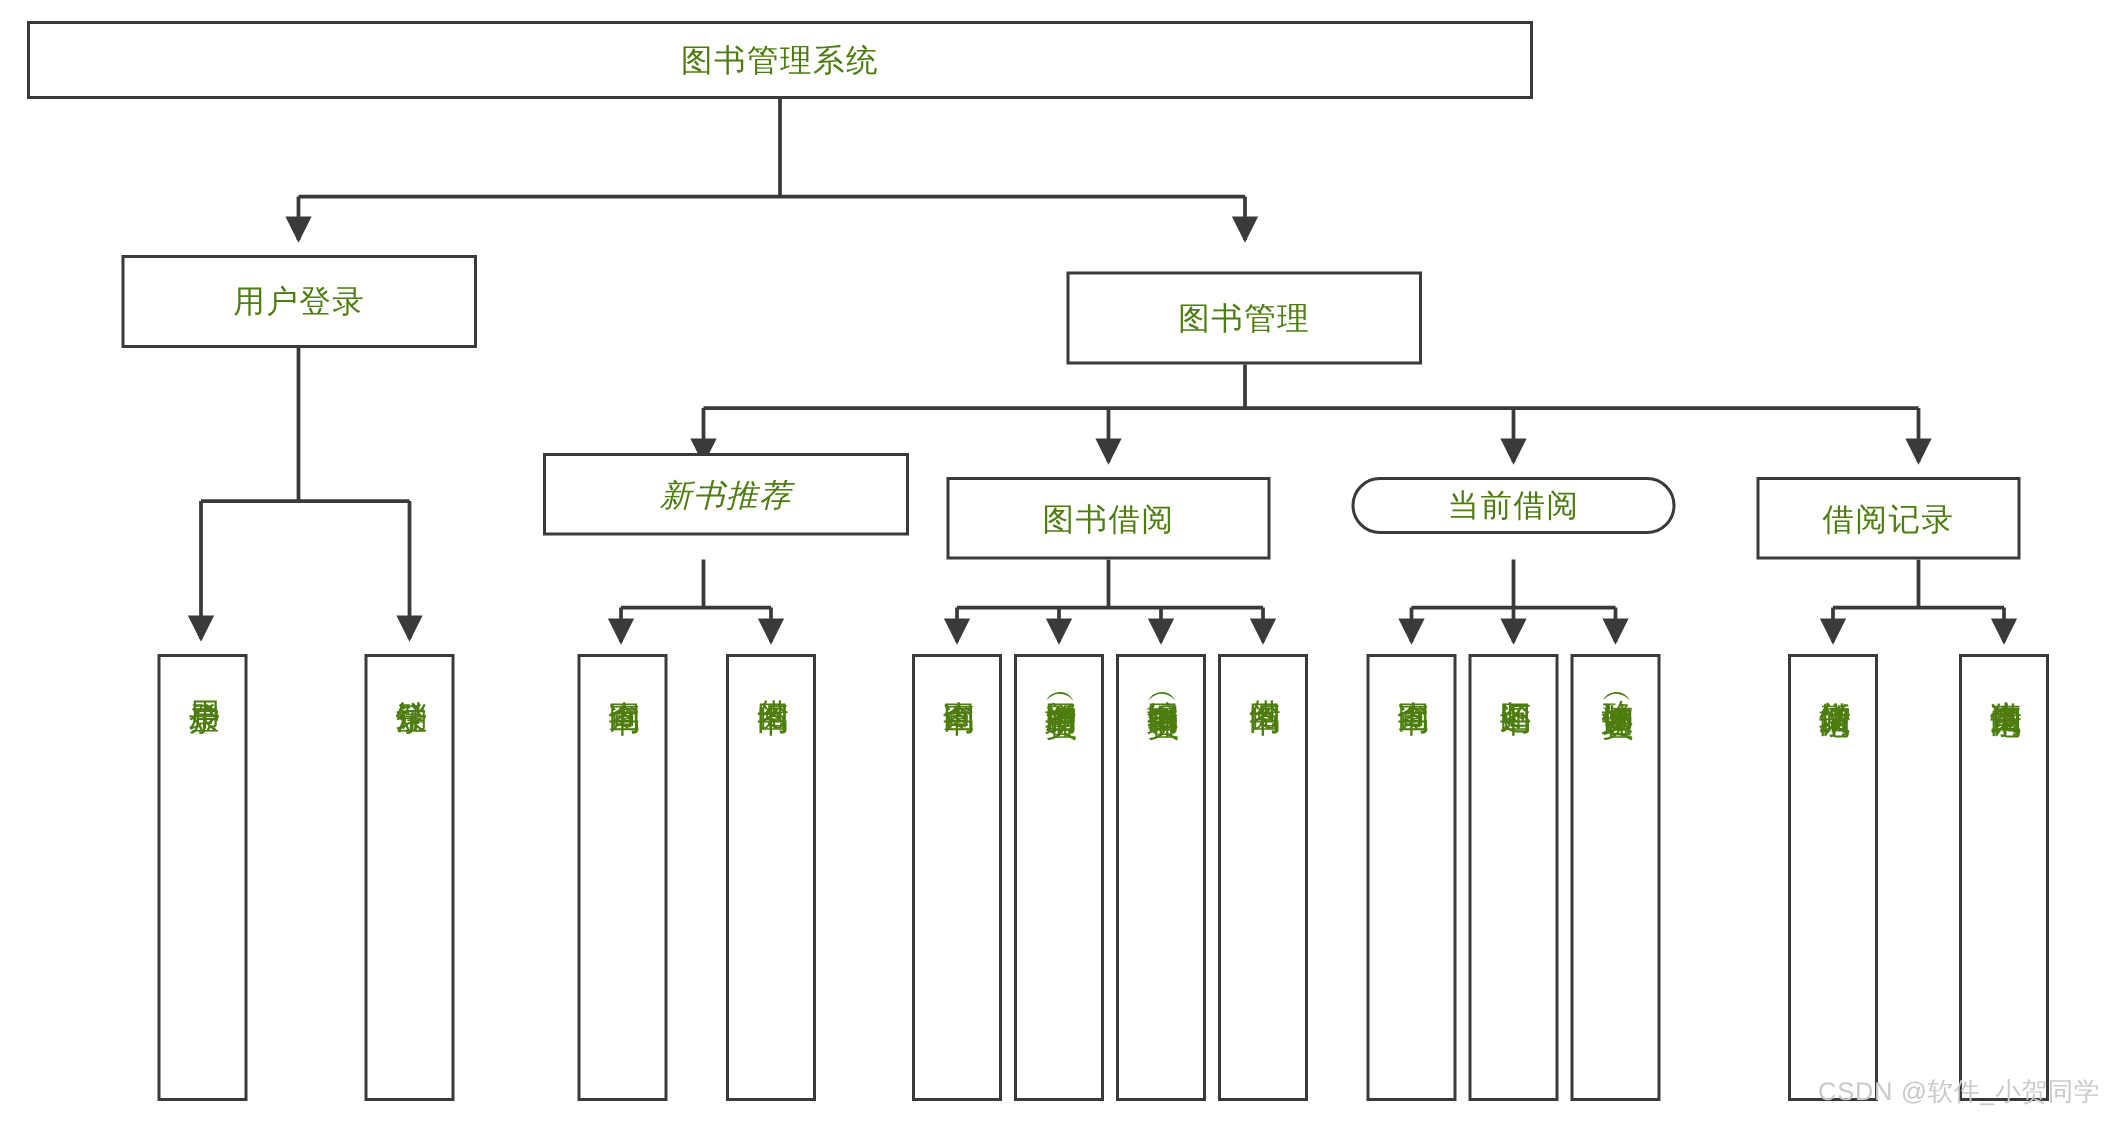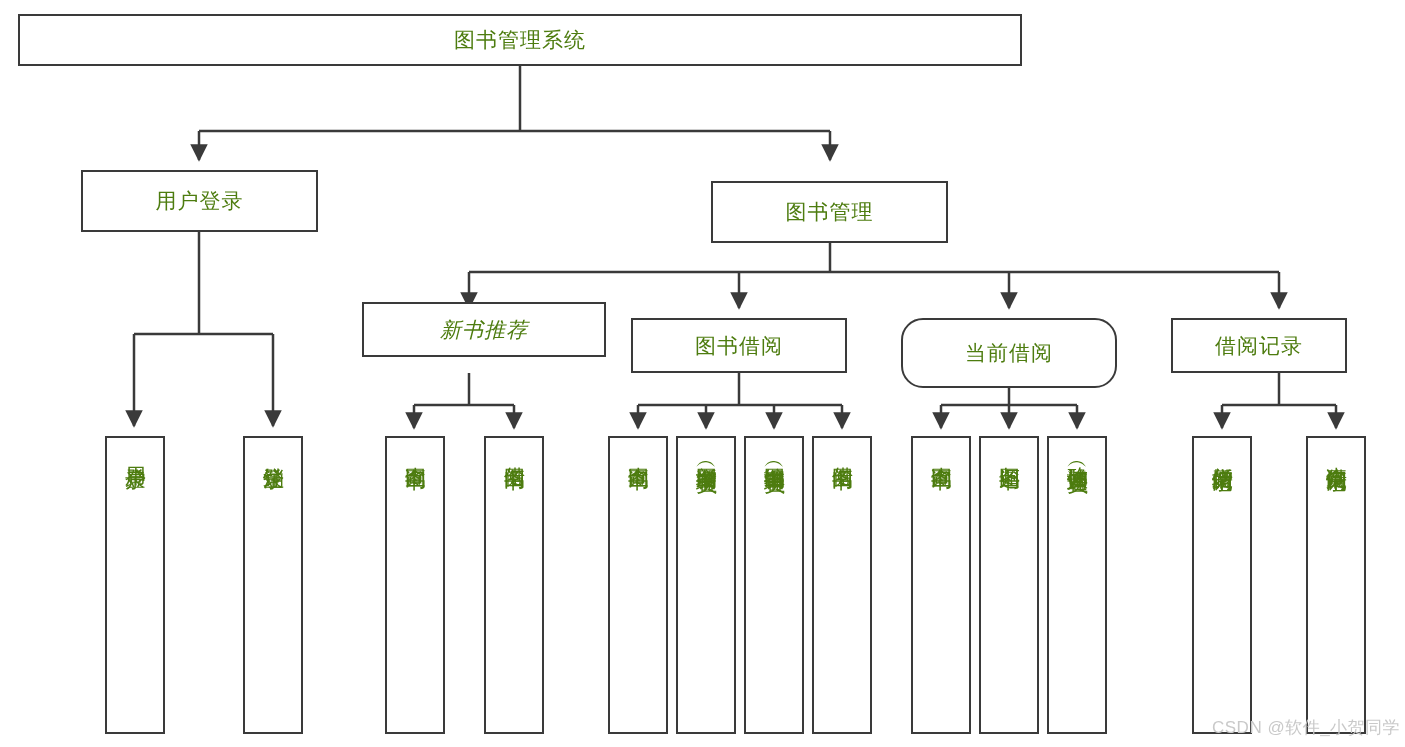--- a/index.html
+++ b/index.html
@@ -130,21 +130,21 @@
   </div>
 
   <div class="node horiz" style="left:362px; top:302px; width:244px; height:55px;font-style:italic;">
     <span>新书推荐</span>
   </div>
 
   <div class="node horiz" style="left:631px; top:318px; width:216px; height:55px;font-family:Liberation Serif, serif;">
     <span>图书借阅</span>
   </div>
 
-  <div class="node horiz" style="left:901px; top:318px; width:216px; height:70px;border-radius:22px;">
+  <div class="node horiz" style="left:901px; top:318px; width:216px; height:38px;border-radius:22px;">
     <span>当前借阅</span>
   </div>
 
   <div class="node horiz" style="left:1171px; top:318px; width:176px; height:55px;">
     <span>借阅记录</span>
   </div>
 
   <div class="node vert" style="left:105px; top:436px; width:60px; height:298px;">
     <span class="vlabel">用户登录</span>
   </div>

